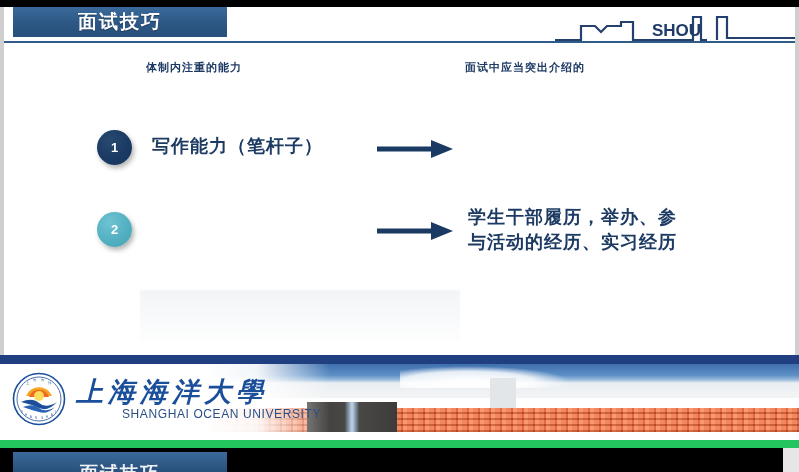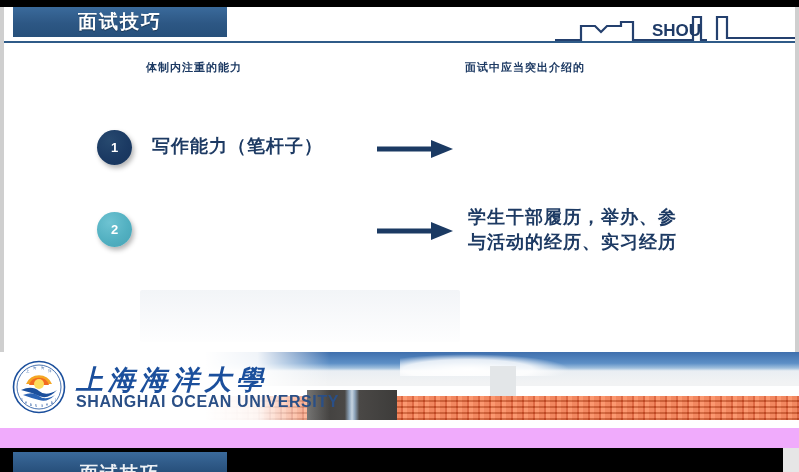--- a/index.html
+++ b/index.html
@@ -9,21 +9,21 @@
     height: 472px;
     background: #000;
     font-family: "Liberation Sans", "DejaVu Sans", sans-serif;
     overflow: hidden;
   }
 
   #slide {
     position: relative;
     width: 799px;
     height: 472px;
-    background: #f0abfc;
+    background: #22c55e;
   }
 
   
   .letterbox-top {
     position: absolute;
     left: 0; top: 0;
     width: 799px; height: 7px;
     background: #000;
   }
 
@@ -169,21 +169,21 @@
   .divider {
     position: absolute;
     left: 0; top: 355px;
     width: 799px; height: 9px;
     background: #1f3f80;
   }
 
   
   .banner {
     position: absolute;
-    left: 0; top: 352px;
+    left: 0; top: 364px;
     width: 799px; height: 76px;
     overflow: hidden;
     background: #ffffff;
   }
 
   
   .photo {
     position: absolute;
     left: 0; top: 0;
     width: 799px; height: 70px;
@@ -266,26 +266,27 @@
     font-family: "Liberation Serif", "DejaVu Serif", serif;
     font-size: 27px;
     font-weight: bold;
     font-style: italic;
     color: #1b4f9c;
     letter-spacing: 5px;
     line-height: 30px;
     white-space: nowrap;
   }
   .logo-en {
-    font-size: 16px;
-    font-weight: bold;
+    font-size: 12px;
+    font-weight: normal;
     color: #2a4f86;
     letter-spacing: 0.6px;
     line-height: 14px;
     white-space: nowrap;
+    margin-left: 46px;
   }
 
   
   .next-slide {
     position: absolute;
     left: 0; top: 448px;
     width: 799px; height: 24px;
     background: #000;
   }
   .next-title-bar {

